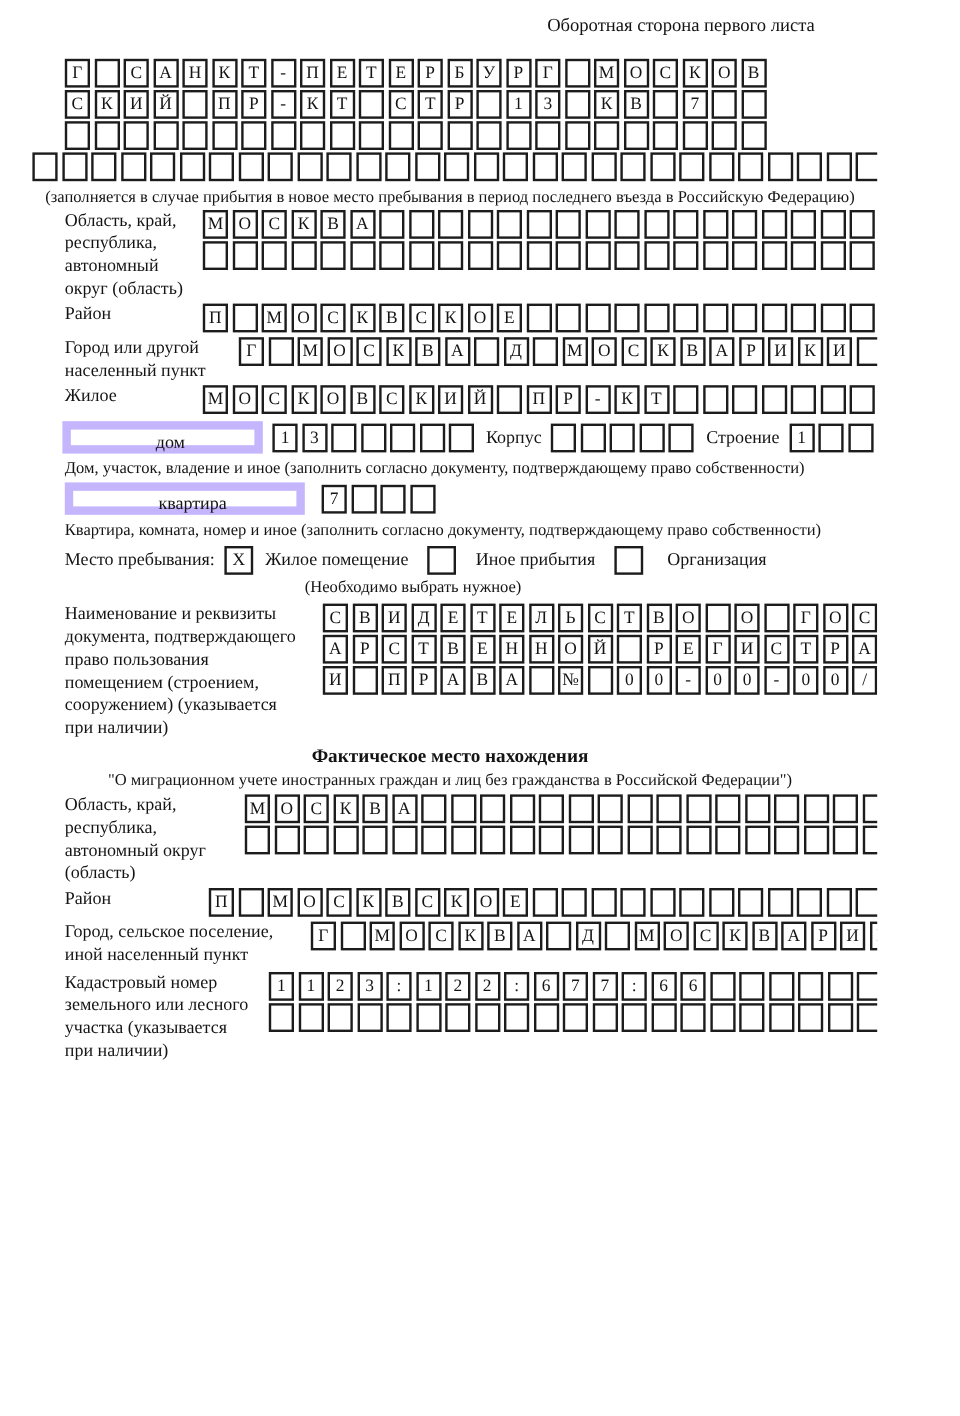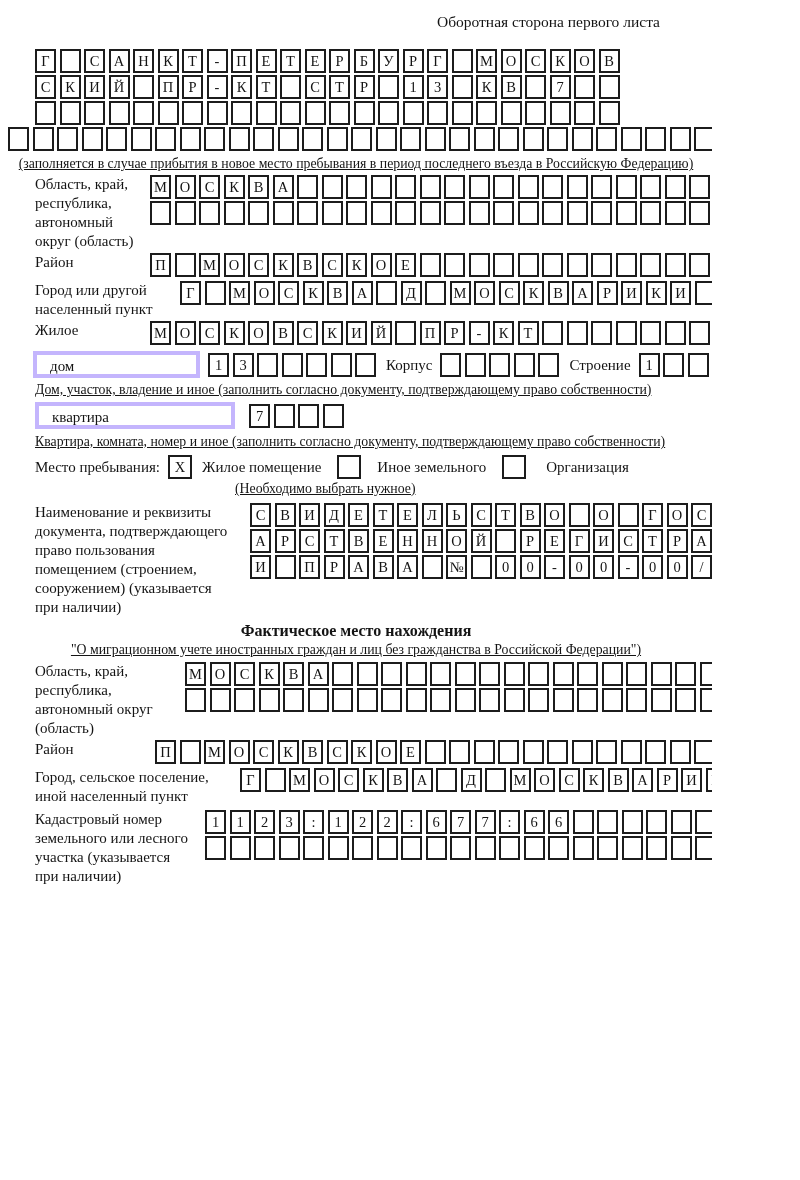--- a/index.html
+++ b/index.html
@@ -1,36 +1,37 @@
 <!DOCTYPE html>
 <html><head>
 <meta charset="utf-8">
 <style>
   * { box-sizing: border-box; }
   html,body { margin:0; padding:0; background:#fff; }
   #page {
     position:relative; width:712px; height:1180px; overflow:hidden;
     background:#fff; color:#141414;
     font-family:"Liberation Serif","DejaVu Serif",serif;
+    margin-left:19px;
   }
   .corner { padding:12px 52px 0 0; text-align:right; font-size:15.5px; line-height:19px; }
   .frow { display:flex; align-items:flex-start; }
   .lbl { font-size:15px; line-height:19px; white-space:pre-line; flex:0 0 auto; }
   .cells { display:flex; gap:3.5px; flex:0 0 auto; }
   .cells-col { display:flex; flex-direction:column; gap:2px; }
   .cell {
     flex:0 0 auto; width:21px; height:24px; border:2px solid #1c1c1c;
     font-size:14.5px; line-height:20px; text-align:center; overflow:hidden;
   }
   .cell.check { width:24px; }
   .wide-box {
-    flex:0 0 auto; border:4px solid #c4b5fd; height:27px;
-    font-size:15px; line-height:23px;padding-left:13px;
+    flex:0 0 auto; border:7px solid #c4b5fd; height:27px;
+    text-align:center; font-size:15px; line-height:23px;padding-left:13px;
   }
-  .note { font-size:13.8px; line-height:17px;text-decoration:underline; }
+  .note { font-size:13.8px; line-height:17px; }
   .center { text-align:center; }
   .title { font-weight:bold; font-size:16px; line-height:20px; text-align:center; }
   .inline-lbl { font-size:15px; line-height:24px; }
   .big-box { border:2px solid #1c1c1c; width:365px; height:172px; background:#fff; }
   .cap { font-size:14px; line-height:18px; text-align:center; }
 </style>
 </head>
 <body>
 
 <div id="page">
@@ -348,21 +349,21 @@
         <span class="cell"></span>
       </div>
   </div>
   <div class="note" style="margin:4px 0 0 35px;">Квартира, комната, номер и иное (заполнить согласно документу, подтверждающему право собственности)</div>
 
   <div class="frow" style="margin:5px 0 0 35px; align-items:center;">
     <div class="inline-lbl">Место пребывания:</div>
     <div class="cell check" style="margin-left:8px;">X</div>
     <div class="inline-lbl" style="margin-left:10px;">Жилое помещение</div>
     <div class="cell check" style="margin-left:16px;"></div>
-    <div class="inline-lbl" style="margin-left:16px;">Иное земельного</div>
+    <div class="inline-lbl" style="margin-left:16px;">Иное прибытия</div>
     <div class="cell check" style="margin-left:16px;"></div>
     <div class="inline-lbl" style="margin-left:20px;">Организация</div>
   </div>
   <div class="note" style="margin:1px 0 0 235px;">(Необходимо выбрать нужное)</div>
 
   <div class="frow" style="margin:6px 0 0 35px;">
     <div class="lbl" style="width:215px;">Наименование и реквизиты
 документа, подтверждающего
 право пользования
 помещением (строением,

